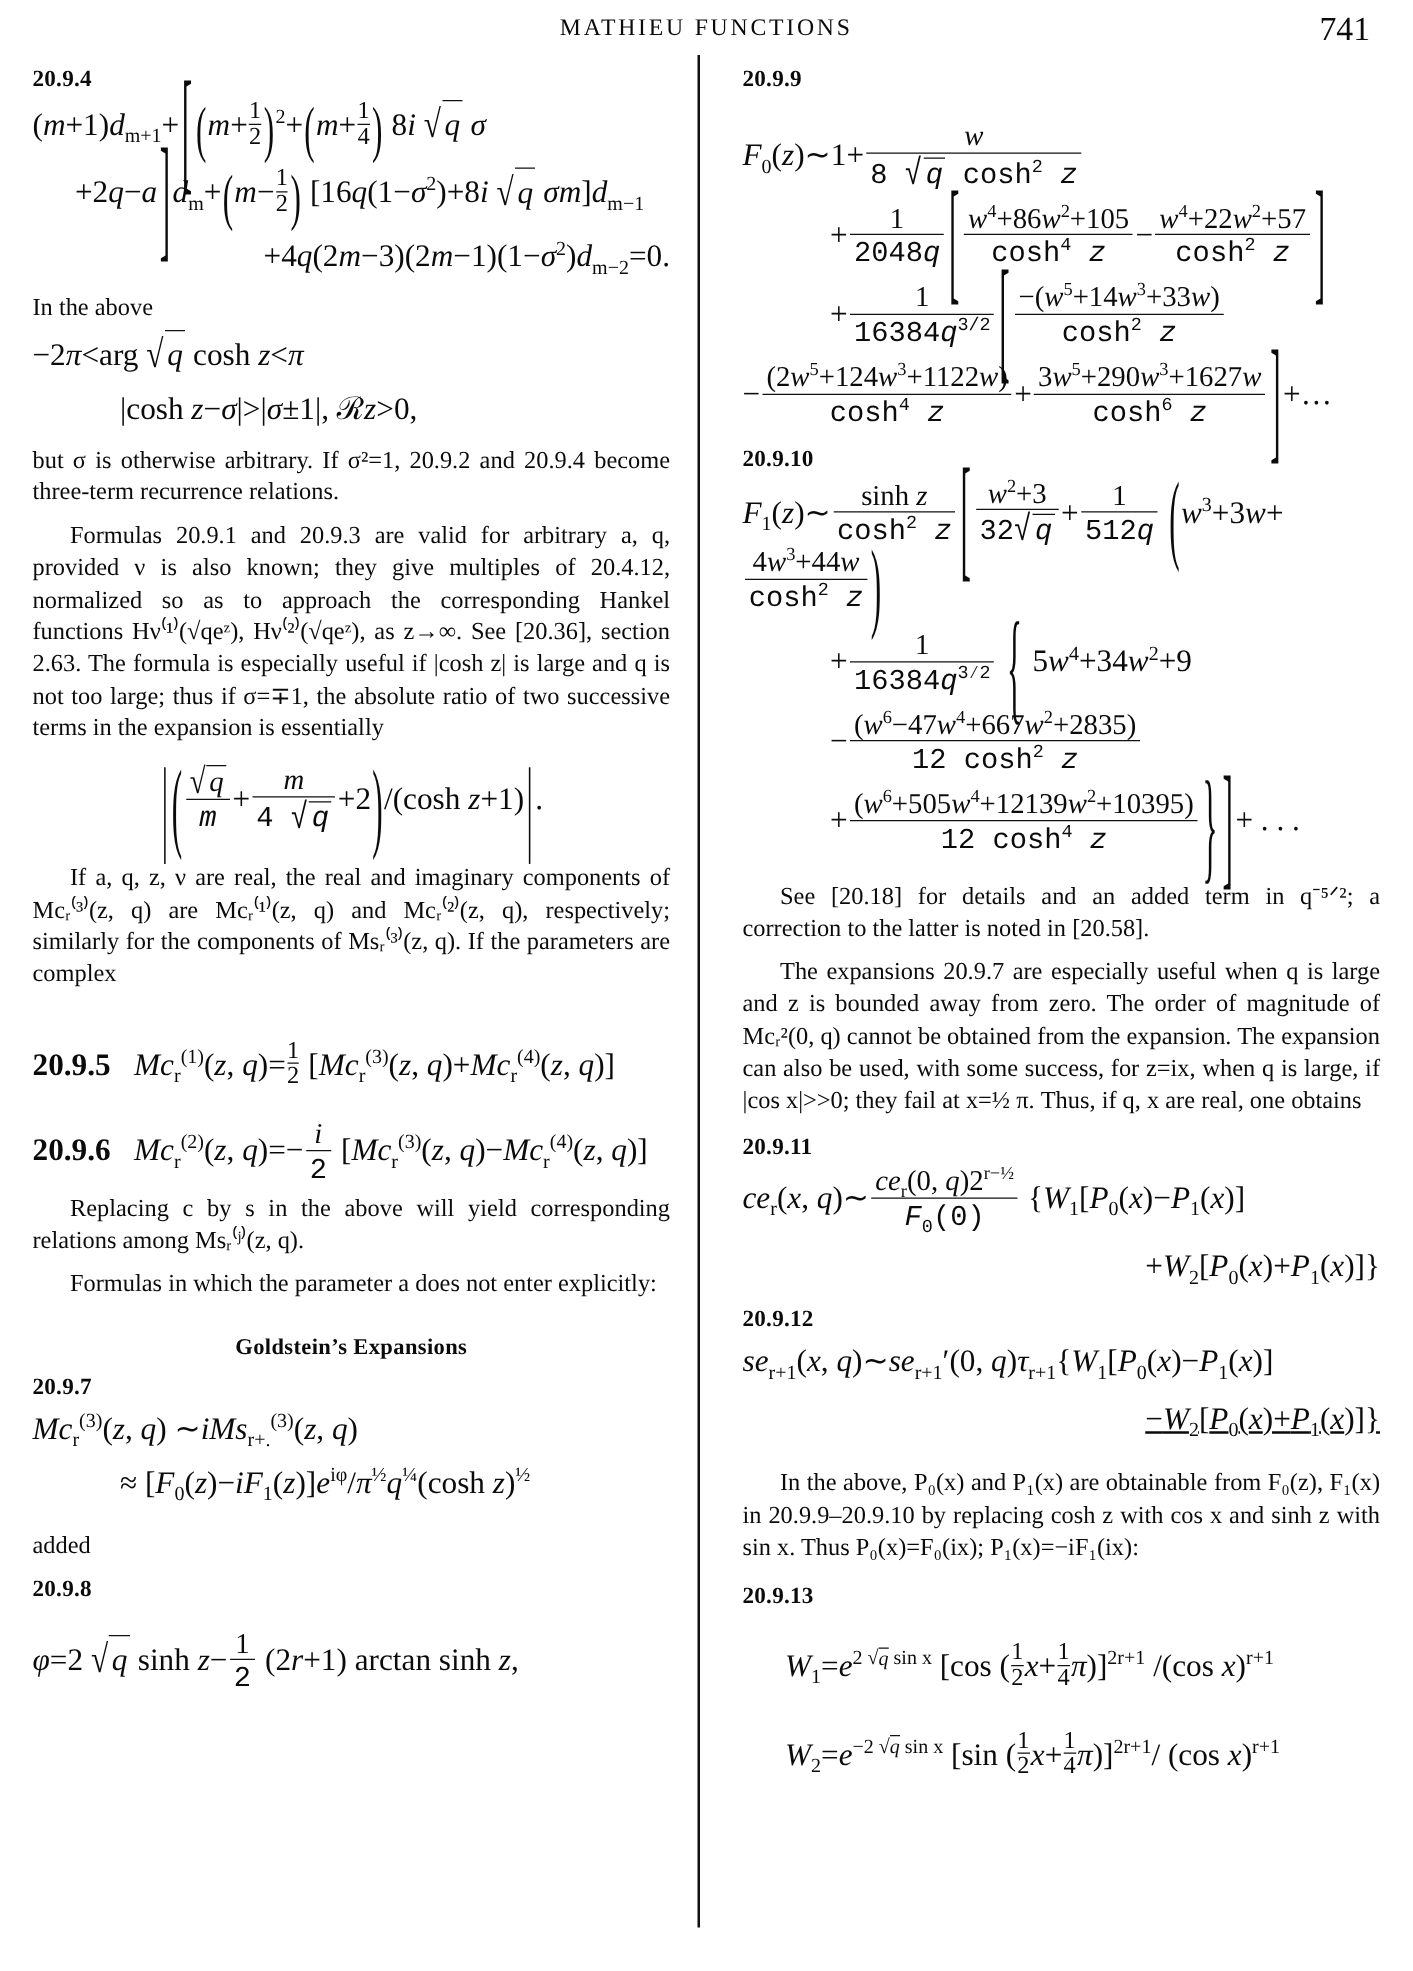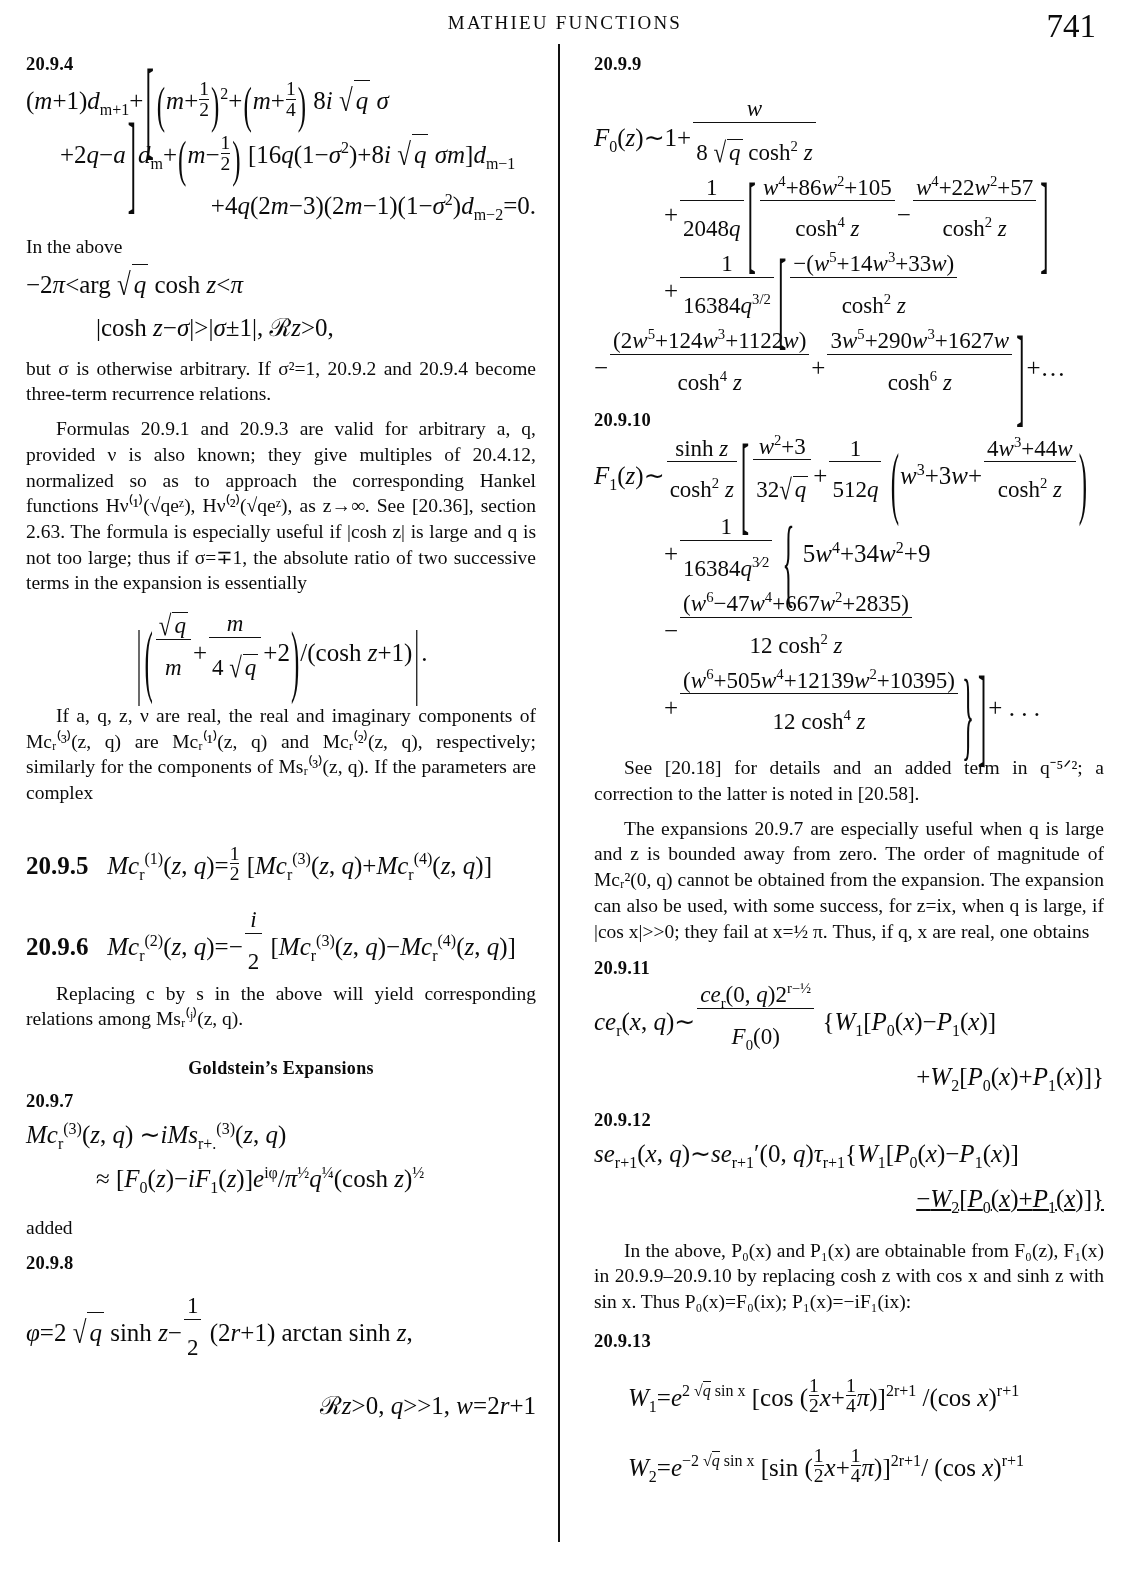--- a/index.html
+++ b/index.html
@@ -33,21 +33,21 @@
     top: 4px;
     text-align: center;
     font-size: 19px;
     letter-spacing: 2.2px;
     font-variant: small-caps;
   }
   .runhead .folio {
     position: absolute;
     right: 8px;
     top: 0px;
-    font-size: 33px;
+    font-size: 27px;
     font-weight: normal;
   }
   
   .columns {
     display: flex;
     position: relative;
     height: 1510px;
   }
   .col {
     width: 519px;
@@ -96,21 +96,21 @@
   .bold { font-weight: bold; }
   
   .frac {
     display: inline-block;
     vertical-align: -0.55em;
     text-align: center;
     line-height: 1.08;
     margin: 0 2px;
   }
   .frac > .num { display: block; padding: 0 3px; font-size: 0.92em; }
-  .frac > .den { display: block; border-top: 1.4px solid #111; padding: 16px 3px 0 3px; font-size: 0.92em; }
+  .frac > .den { display: block; border-top: 1.4px solid #111; padding: 3px 3px 0 3px; font-size: 0.92em; font-family: Liberation Mono, monospace; }
   .sfrac {
     display: inline-block;
     vertical-align: -0.35em;
     text-align: center;
     line-height: 1.0;
     font-size: 0.78em;
     margin: 0 1px;
   }
   .sfrac > .num { display: block; }
   .sfrac > .den { display: block; border-top: 1.2px solid #111; }
@@ -199,40 +199,38 @@
         <span class="bold">20.9.5</span>
         &nbsp;&nbsp;<i>Mc</i><sub>r</sub><sup>(1)</sup>(<i>z</i>, <i>q</i>)=<span class="sfrac"><span class="num">1</span><span class="den">2</span></span> [<i>Mc</i><sub>r</sub><sup>(3)</sup>(<i>z</i>, <i>q</i>)+<i>Mc</i><sub>r</sub><sup>(4)</sup>(<i>z</i>, <i>q</i>)]
       </div>
 
       <div class="formula" style="margin-top:24px;">
         <span class="bold">20.9.6</span>
         &nbsp;&nbsp;<i>Mc</i><sub>r</sub><sup>(2)</sup>(<i>z</i>, <i>q</i>)=−<span class="frac"><span class="num"><i>i</i></span><span class="den">2</span></span> [<i>Mc</i><sub>r</sub><sup>(3)</sup>(<i>z</i>, <i>q</i>)−<i>Mc</i><sub>r</sub><sup>(4)</sup>(<i>z</i>, <i>q</i>)]
       </div>
 
       <p class="text ind" style="margin-top:5px;">Replacing c by s in the above will yield corresponding relations among Msᵣ⁽ʲ⁾(z, q).</p>
+      <p class="text ind">Formulas in which the parameter a does not enter explicitly:</p>
 
       <div class="subhead">Goldstein’s Expansions</div>
 
       <div class="eqnum">20.9.7</div>
       <div class="formula">
         <i>Mc</i><sub>r</sub><sup>(3)</sup>(<i>z</i>, <i>q</i>)&nbsp;∼<i>iMs</i><sub>r+.</sub><sup>(3)</sup>(<i>z</i>, <i>q</i>)
       </div>
       <div class="formula f-indent2">
         ≈ [<i>F</i><sub>0</sub>(<i>z</i>)−<i>iF</i><sub>1</sub>(<i>z</i>)]<i>e</i><sup>iφ</sup>/<i>π</i><sup>½</sup><i>q</i><sup>¼</sup>(cosh <i>z</i>)<sup>½</sup>
       </div>
 
       <p class="text" style="margin-top:18px;">added</p>
 
       <div class="eqnum">20.9.8</div>
       <div class="formula" style="margin-top:20px;">
         <i>φ</i>=2 <span class="radsign">√</span><span class="sqrt"><i>q</i></span> sinh <i>z</i>−<span class="frac"><span class="num">1</span><span class="den">2</span></span> (2<i>r</i>+1) arctan sinh <i>z</i>,
       </div>
-      <div class="formula f-right" style="margin-top:26px;">
-        <span style="font-family:'Liberation Serif',serif;">ℛ</span><i>z</i>&gt;0, <i>q</i>&gt;&gt;1, <i>w</i>=2<i>r</i>+1
-      </div>
 
     </div>
 
     <div class="rule"></div>
 
     <div class="col right">
 
       <div class="eqnum">20.9.9</div>
 
       <div class="formula" style="margin-top:22px;">

